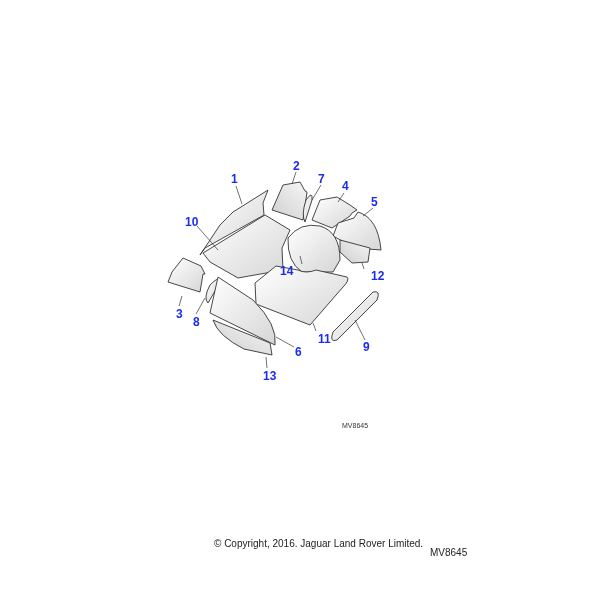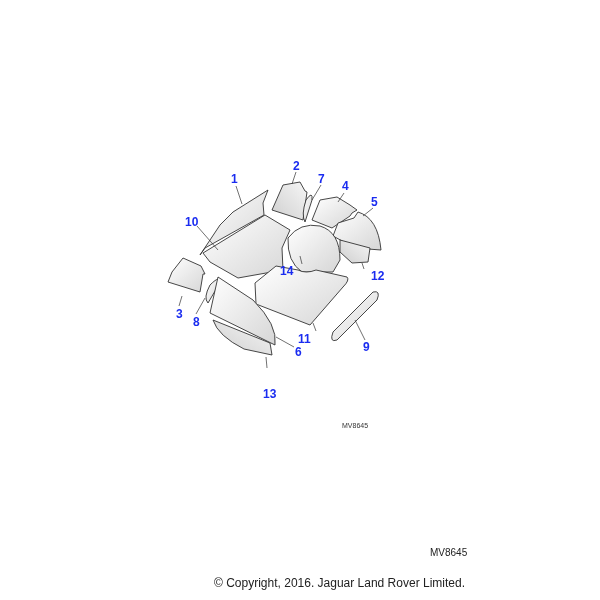--- a/index.html
+++ b/index.html
@@ -1,21 +1,21 @@
 <!DOCTYPE html>
 <html><head>
 <meta charset="utf-8">
 <style>
   html, body { margin: 0; padding: 0; background: #ffffff; }
   #root { position: relative; width: 600px; height: 600px; background: #ffffff; overflow: hidden; font-family: "Liberation Sans", sans-serif; }
   svg.art { position: absolute; left: 0; top: 0; }
   .callout { position: absolute; font-family: "Liberation Sans", sans-serif; font-weight: bold; font-size: 12px; color: #1a2cf0; line-height: 1; }
   .ref-small { position: absolute; left: 342px; top: 422px; font-size: 7px; color: #333; font-family: "Liberation Sans", sans-serif; }
   .ref-big { position: absolute; left: 430px; top: 547px; font-size: 10px; color: #222; font-family: "Liberation Sans", sans-serif; }
-  .copyright { position: absolute; left: 214px; top: 576px; font-size: 12px; color: #222; font-family: "Liberation Sans", sans-serif; }
+  .copyright { position: absolute; left: 214px; top: 538px; font-size: 10px; color: #222; font-family: "Liberation Sans", sans-serif; }
 </style>
 </head>
 <body>
 
 <div id="root">
   <svg class="art" width="600" height="600" viewBox="0 0 600 600">
     <defs>
       <linearGradient id="sh" x1="0" y1="0" x2="1" y2="1">
         <stop offset="0" stop-color="#ffffff"></stop>
         <stop offset="1" stop-color="#d6d6d6"></stop>
@@ -77,21 +77,21 @@
   <div class="callout" style="left:231px;top:173px;">1</div>
   <div class="callout" style="left:293px;top:160px;">2</div>
   <div class="callout" style="left:318px;top:173px;">7</div>
   <div class="callout" style="left:342px;top:180px;">4</div>
   <div class="callout" style="left:371px;top:196px;">5</div>
   <div class="callout" style="left:185px;top:216px;">10</div>
   <div class="callout" style="left:280px;top:265px;">14</div>
   <div class="callout" style="left:364px;top:270px;margin-left:7px;">12</div>
   <div class="callout" style="left:176px;top:308px;">3</div>
   <div class="callout" style="left:193px;top:316px;">8</div>
-  <div class="callout" style="left:298px;top:333px;">11</div>
+  <div class="callout" style="left:318px;top:333px;">11</div>
   <div class="callout" style="left:363px;top:341px;">9</div>
   <div class="callout" style="left:295px;top:346px;">6</div>
-  <div class="callout" style="left:263px;top:370px;margin-top:18px;">13</div>
+  <div class="callout" style="left:263px;top:370px;">13</div>
 
   <div class="ref-small">MV8645</div>
   <div class="ref-big">MV8645</div>
   <div class="copyright">© Copyright, 2016. Jaguar Land Rover Limited.</div>
 </div>
 
 </body></html>

